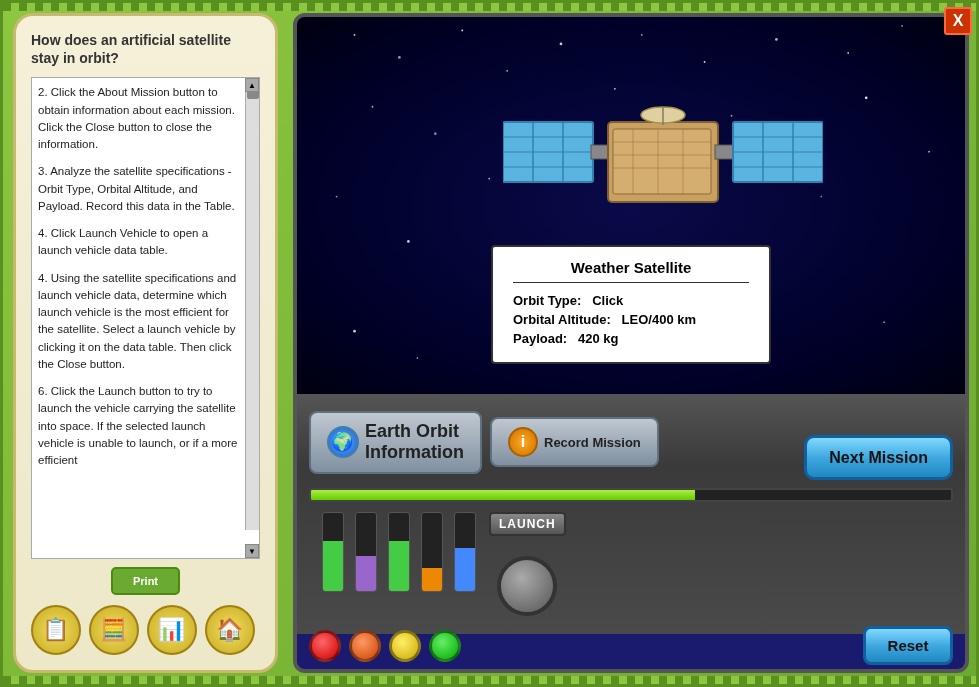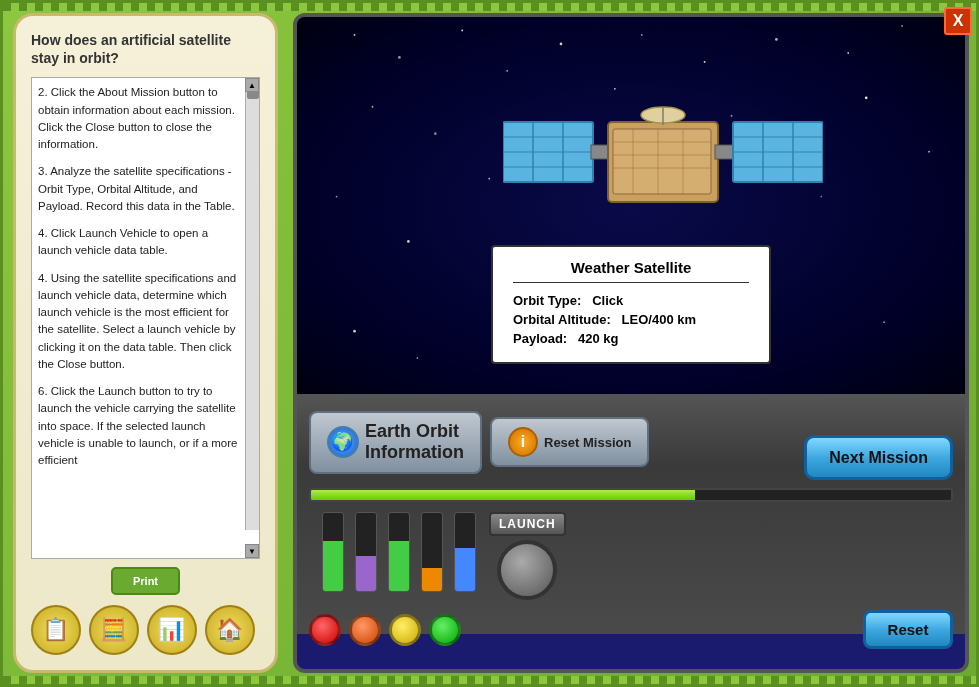--- a/index.html
+++ b/index.html
@@ -386,21 +386,21 @@
       width: 100%;
       background: #4488ff;
       height: 55%;
     }
 
     
     .launch-btn-section {
       display: flex;
       flex-direction: column;
       align-items: center;
-      gap: 4px;
+      gap: 20px;
       text-align: right;
     }
 
     .launch-label {
       background: linear-gradient(180deg, #888 0%, #555 100%);
       border: 2px solid #333;
       border-radius: 4px;
       padding: 3px 8px;
       color: white;
       font-size: 12px;
@@ -598,21 +598,21 @@
         <div class="earth-orbit-btn">
           <div class="btn-icon">🌍</div>
           <div class="btn-text">
             <span>Earth Orbit</span><br>
             <span>Information</span>
           </div>
         </div>
 
         <div class="about-mission-btn">
           <div class="btn-icon">i</div>
-          <div class="btn-text">Reset Mission</div>
+          <div class="btn-text">Record Mission</div>
         </div>
 
         <div class="next-mission-btn">
           <div class="btn-text" style="text-align:center;">Next Mission</div>
         </div>
 
       </div>
 
       <div class="progress-row">
         <div class="progress-bar-bg">

